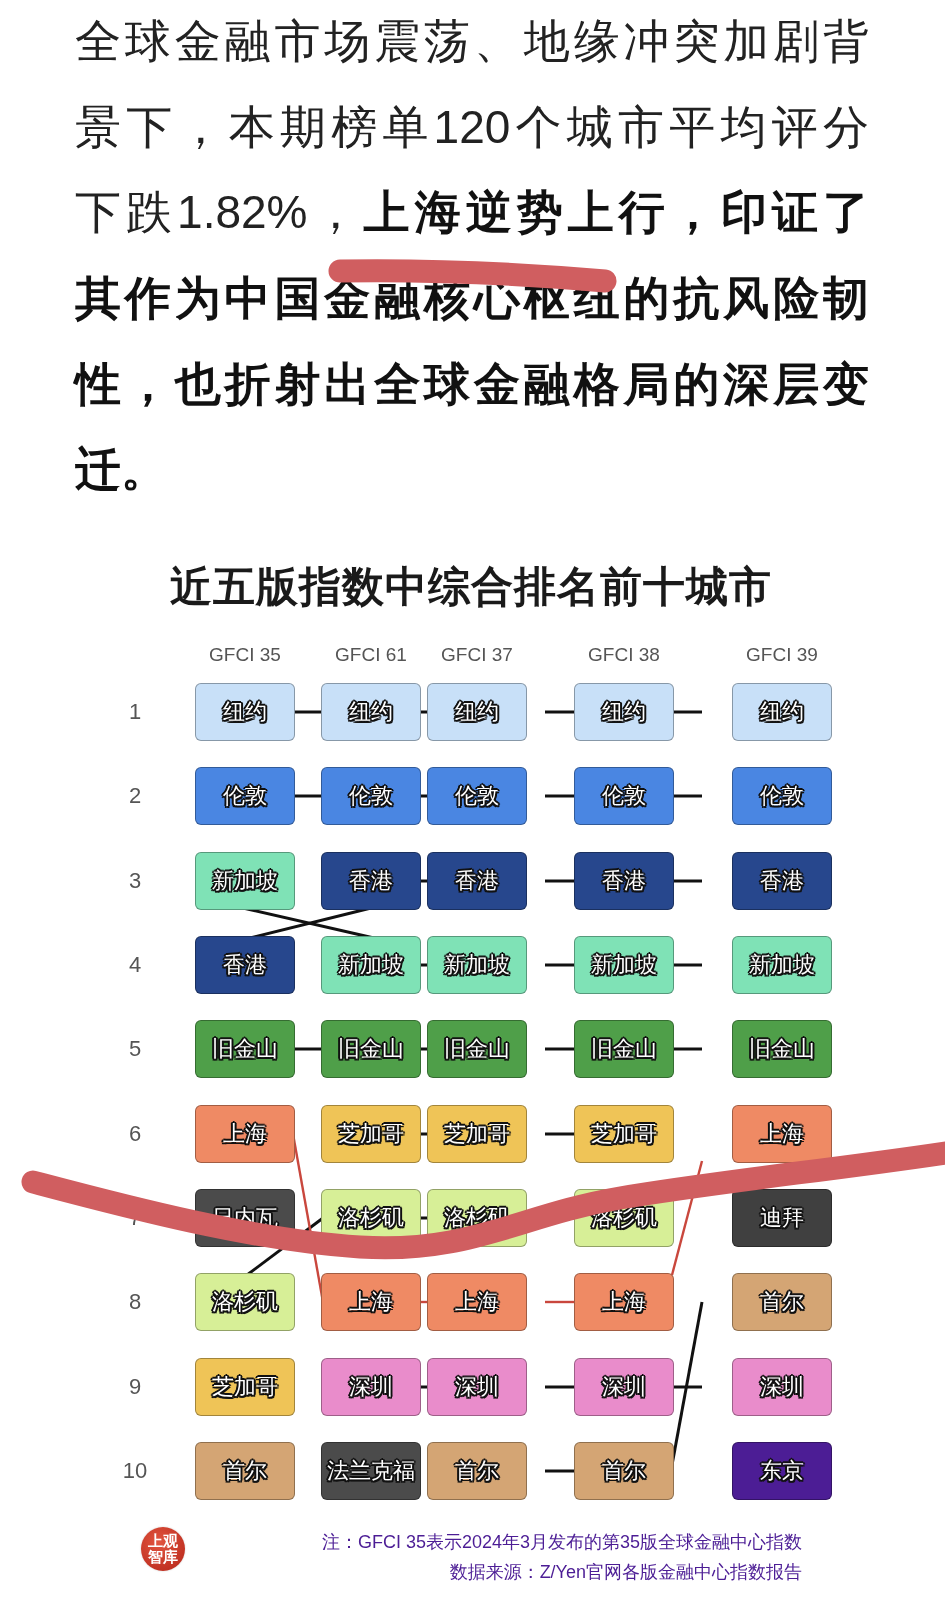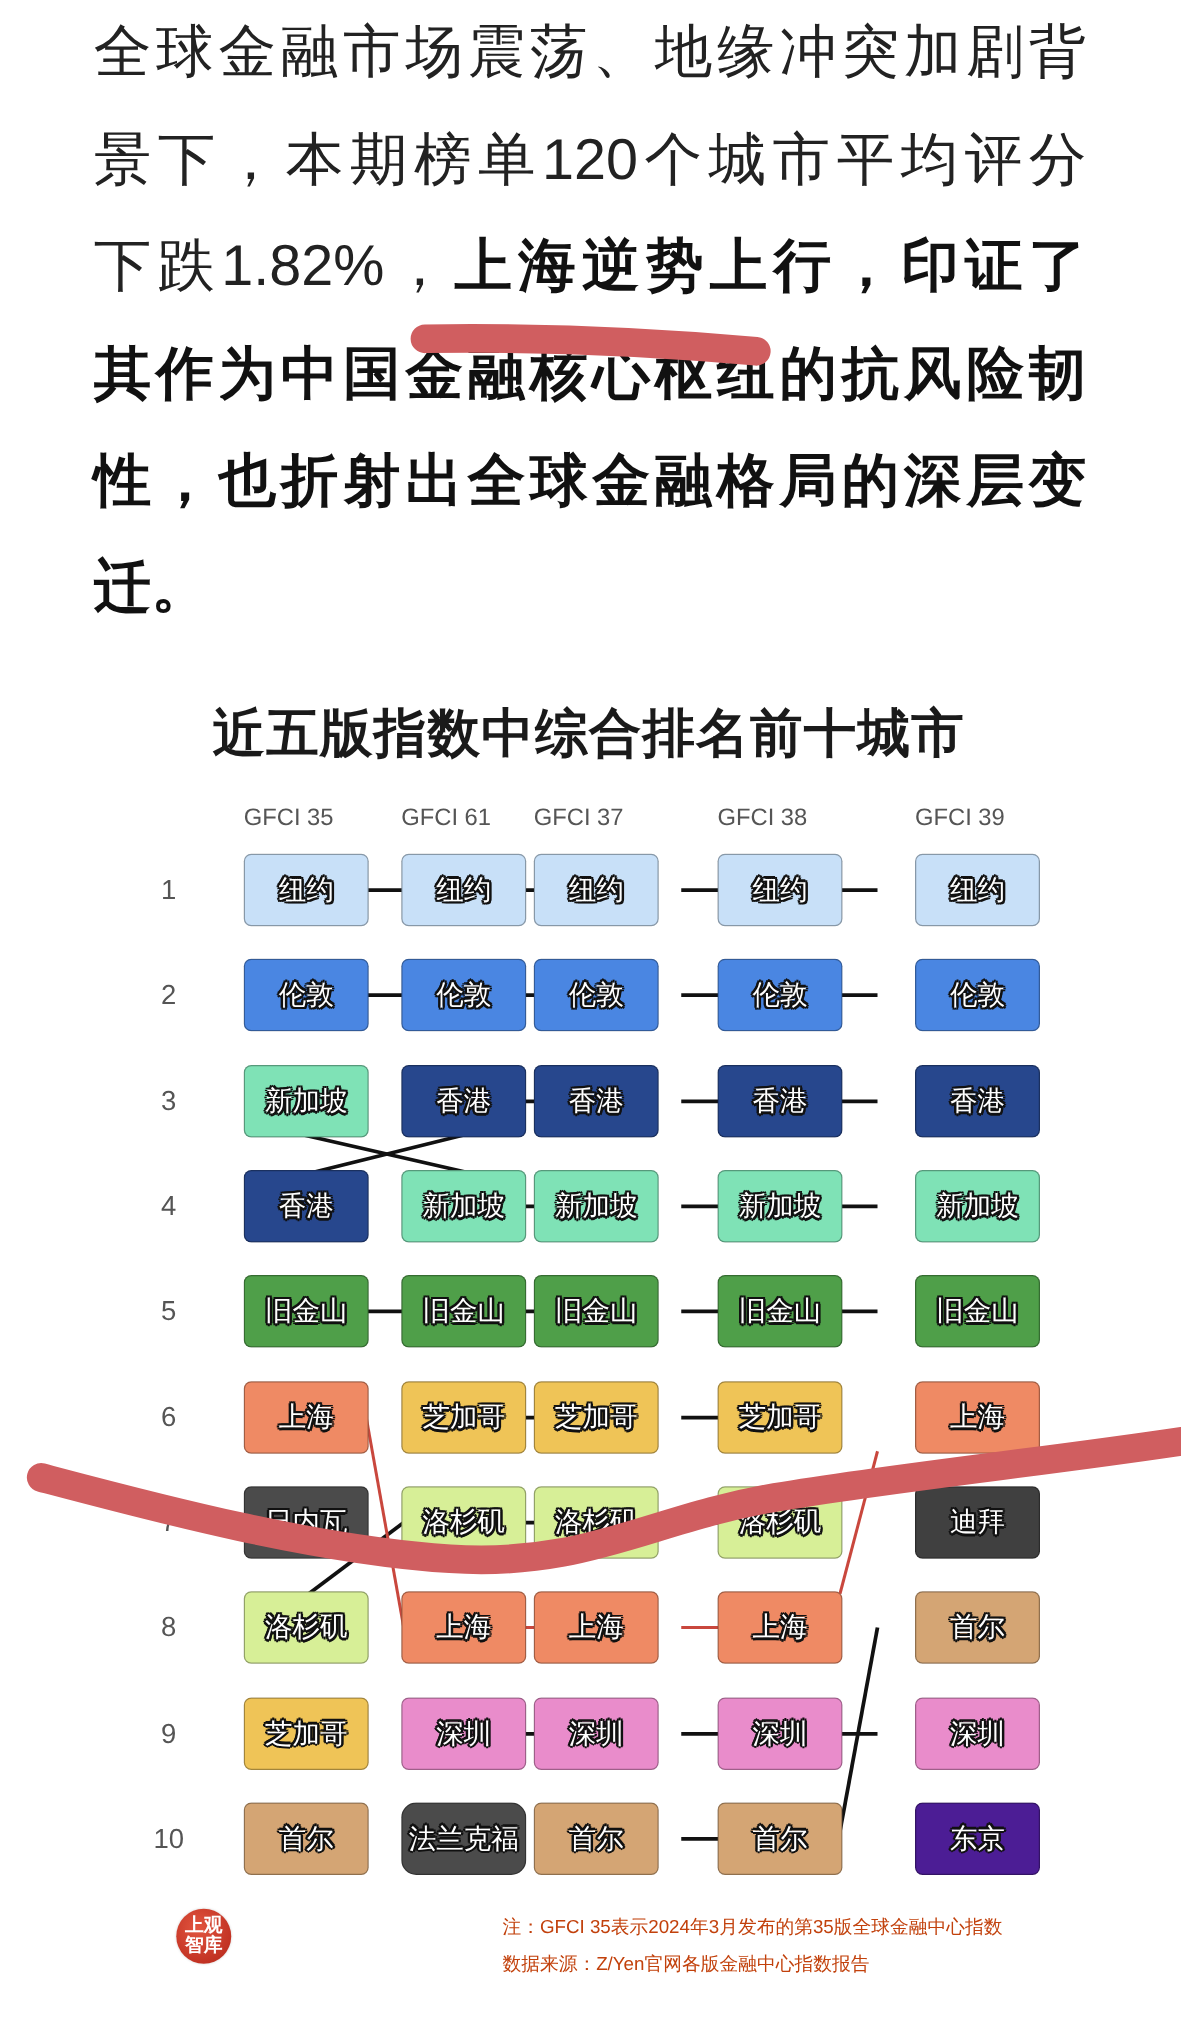--- a/index.html
+++ b/index.html
@@ -15,21 +15,21 @@
   }
   .line { height:85.7px; white-space:nowrap; text-align:justify; text-align-last:justify; }
   .line.last { text-align:left; text-align-last:left; }
   .bold { font-weight:700; color:#111; }
   .chart-title {
     position:absolute; left:0; top:562px; width:942px; height:50px; line-height:50px;
     text-align:center; font-size:42px; font-weight:700; color:#1a1a1a; letter-spacing:1px;
   }
   .col-head {
     position:absolute; top:643px; width:100px; height:24px; line-height:24px;
-    text-align:left; font-size:19px; color:#555;
+    text-align:center; font-size:19px; color:#555;
   }
   .row-label {
     position:absolute; left:110px; width:50px; height:58px; line-height:58px;
     text-align:center; font-size:22px; color:#555;
   }
   .cell {
     position:absolute; width:100px; height:58px; box-sizing:border-box;
     border:1px solid rgba(0,0,0,0.32); border-radius:6px;
     display:flex; align-items:center; justify-content:center;
     font-size:22px; font-weight:400; color:#fff; z-index:2; white-space:nowrap;
@@ -39,22 +39,22 @@
   }
   .c0{left:195px}.c1{left:321px}.c2{left:427px}.c3{left:574px}.c4{left:732px}
   .r0{top:683px}.r1{top:767px}.r2{top:852px}.r3{top:936px}.r4{top:1020px}
   .r5{top:1105px}.r6{top:1189px}.r7{top:1273px}.r8{top:1358px}.r9{top:1442px}
 
   .connectors { position:absolute; left:0; top:0; width:945px; height:1614px; z-index:1; }
   .highlights { position:absolute; left:0; top:0; width:945px; height:1614px; z-index:5; pointer-events:none; }
 
   
   .footer-notes {
-    position:absolute; right:143px; top:1527px; text-align:left;
-    font-size:15px; line-height:30px; color:#c2410c;
+    position:absolute; right:143px; top:1527px; text-align:right;
+    font-size:18px; line-height:30px; color:#4c1d95;
   }
   .logo {
     position:absolute; left:141px; top:1527px; width:44px; height:44px; border-radius:50%;
     background:radial-gradient(circle at 40% 35%, #e2553f 0%, #c23324 70%, #a8281c 100%);
     color:#fff; font-weight:700; font-size:15px; line-height:16px; text-align:center;
     display:flex; flex-direction:column; justify-content:center; align-items:center;
     box-shadow:0 0 2px rgba(0,0,0,0.2);
   }
 </style>
 </head>
@@ -189,21 +189,21 @@
   <div class="cell c3 r7" style="background-color: rgb(239, 138, 100);">上海</div>
   <div class="cell c4 r7" style="background-color: rgb(212, 165, 116);">首尔</div>
 
   <div class="cell c0 r8" style="background-color: rgb(239, 196, 87);">芝加哥</div>
   <div class="cell c1 r8" style="background-color: rgb(233, 140, 203);">深圳</div>
   <div class="cell c2 r8" style="background-color: rgb(233, 140, 203);">深圳</div>
   <div class="cell c3 r8" style="background-color: rgb(233, 140, 203);">深圳</div>
   <div class="cell c4 r8" style="background-color: rgb(233, 140, 203);">深圳</div>
 
   <div class="cell c0 r9" style="background-color: rgb(212, 165, 116);">首尔</div>
-  <div class="cell c1 r9" style="background-color: rgb(75, 75, 75); border-radius: 12px;">法兰克福</div>
+  <div class="cell c1 r9" style="background-color: rgb(75, 75, 75);">法兰克福</div>
   <div class="cell c2 r9" style="background-color: rgb(212, 165, 116);">首尔</div>
   <div class="cell c3 r9" style="background-color: rgb(212, 165, 116);">首尔</div>
   <div class="cell c4 r9" style="background-color: #4c1d95;">东京</div>
 
   <div class="logo">
     <span>上观</span>
     <span>智库</span>
   </div>
   <div class="footer-notes">
     <div>注：GFCI 35表示2024年3月发布的第35版全球金融中心指数</div>

